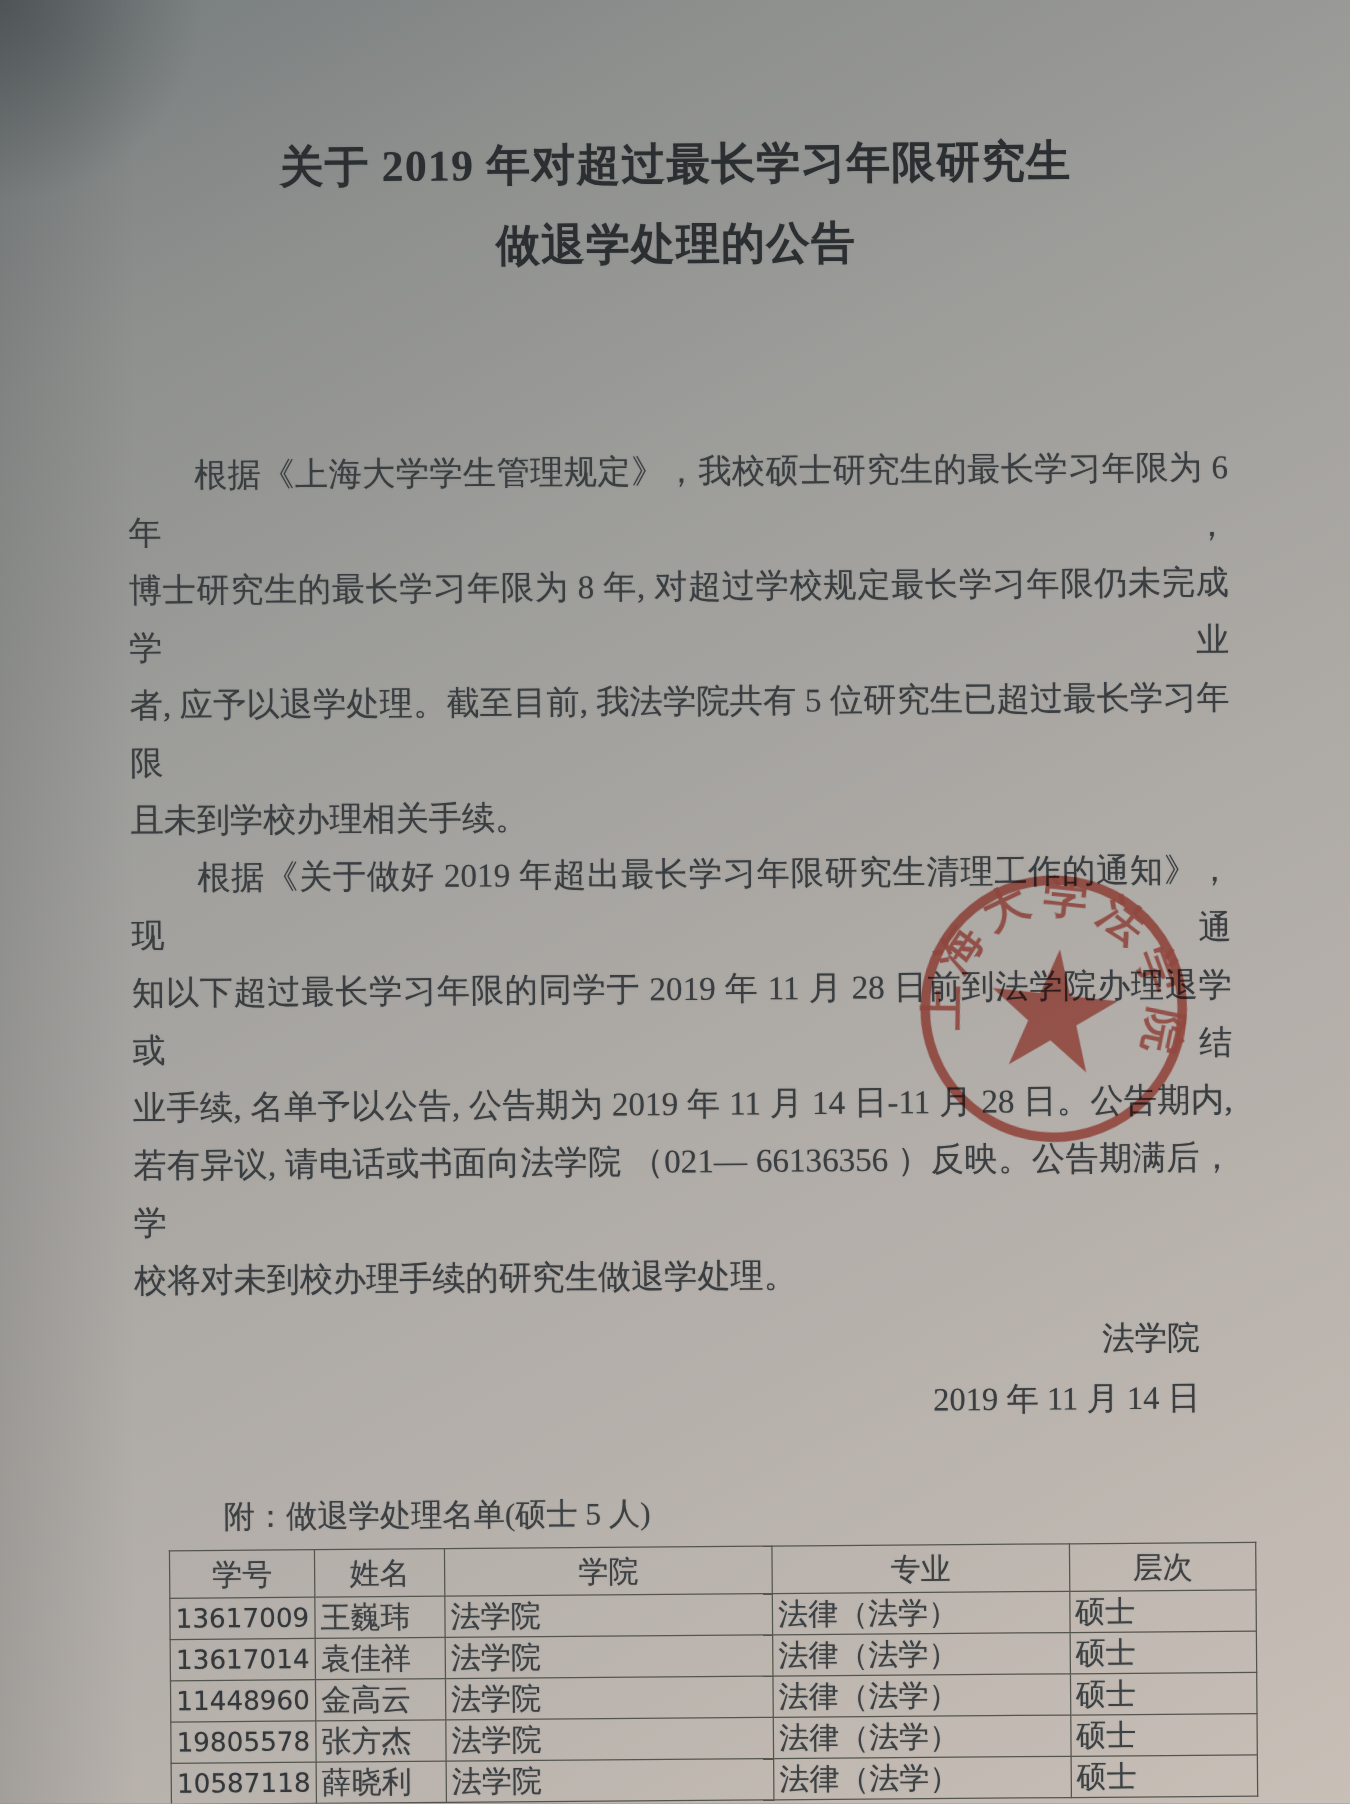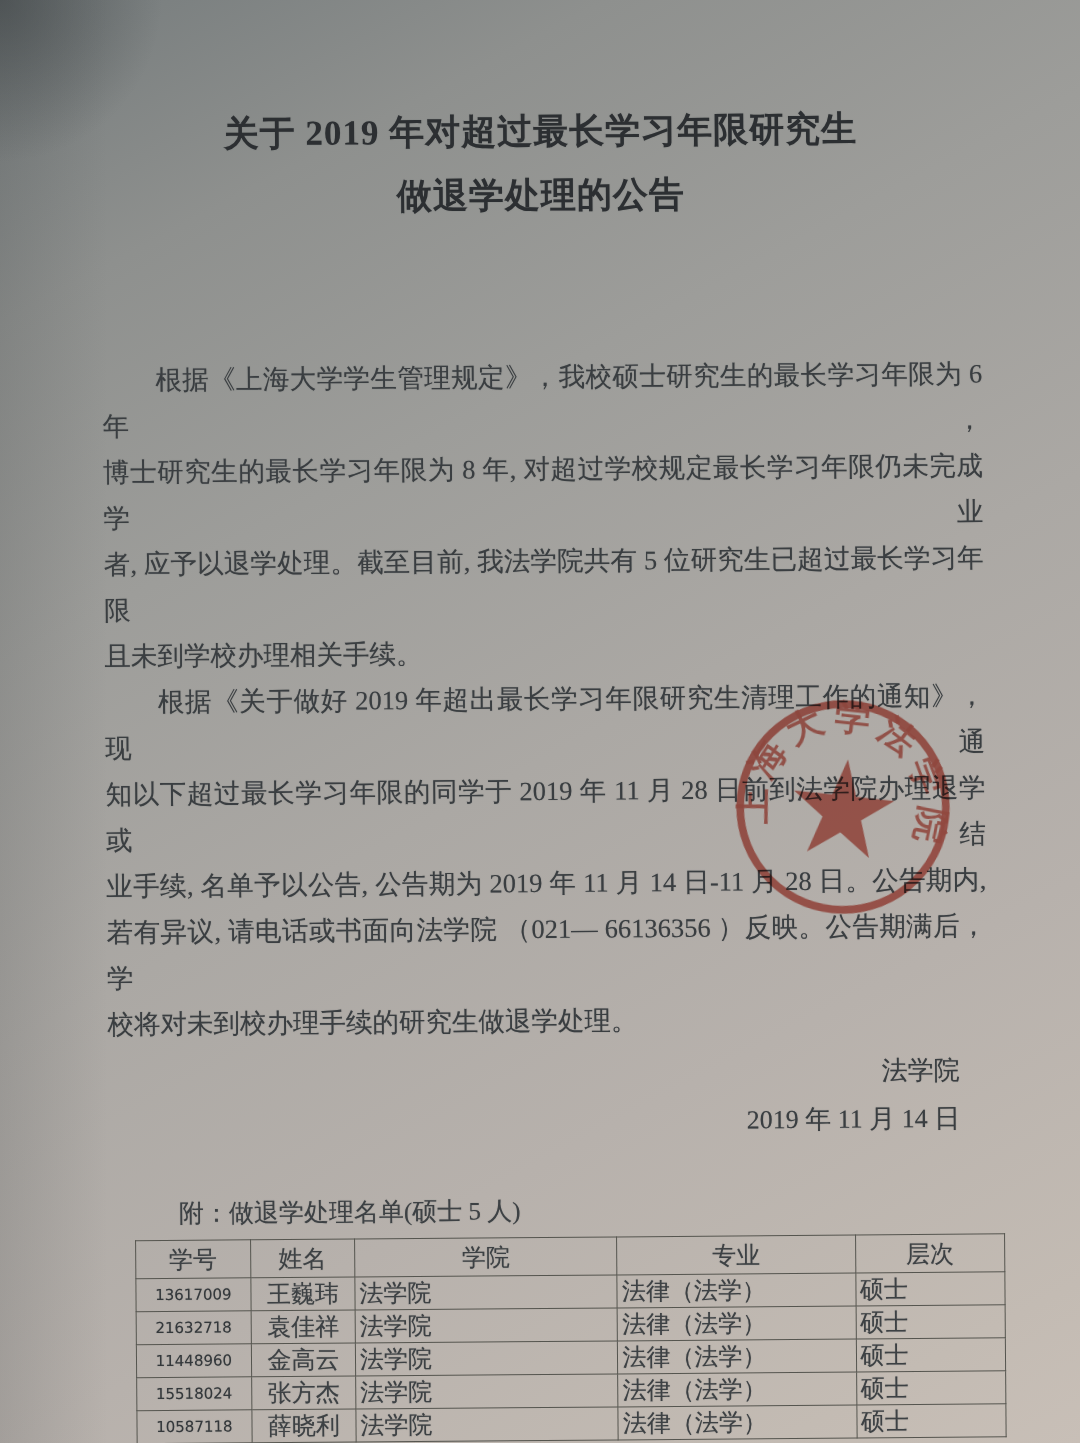--- a/index.html
+++ b/index.html
@@ -27,22 +27,22 @@
   .jl{white-space:normal;text-align:justify;text-align-last:justify;}
   .indent{text-indent:2em;}
   .sig-block{margin-top:6px;text-align:right;padding-right:28px;font-size:26px;line-height:48px;}
   .attach{margin-top:48px;margin-left:70px;font-size:25px;color:#3d4144;}
   .tbl{margin-top:10px;margin-left:26px;width:870px;border-collapse:collapse;
        font-size:24px;color:#3d4144;}
   .tbl th,.tbl td{border:1.6px solid #55554f;padding:0 4px;font-weight:normal;}
   .tbl th{height:37px;text-align:center;}
   .tbl td{height:31px;}
   .td-id{text-align:center;font-family:"DejaVu Sans","Liberation Sans",sans-serif;
-         font-size:15px;font-weight:600;color:#34383b;}
-  .td-name{text-align:center;}
+         font-size:21px;font-weight:600;color:#34383b;}
+  .td-name{}
   .td-left{padding-left:20px;text-align:left;}
   .stamp{position:absolute;left:731px;top:695px;width:224px;height:224px;
          mix-blend-mode:multiply;opacity:.82;filter:blur(.4px);
          transform:rotate(6deg);pointer-events:none;}
 </style>
 </head>
 <body>
 
 <div class="photo">
   <div class="content">
@@ -94,35 +94,35 @@
       </thead>
       <tbody>
         <tr>
           <td class="td-id">13617009</td>
           <td class="td-name">王巍玮</td>
           <td class="td-left">法学院</td>
           <td class="td-left">法律（法学）</td>
           <td class="td-left">硕士</td>
         </tr>
         <tr>
-          <td class="td-id">21632718</td>
+          <td class="td-id">13617014</td>
           <td class="td-name">袁佳祥</td>
           <td class="td-left">法学院</td>
           <td class="td-left">法律（法学）</td>
           <td class="td-left">硕士</td>
         </tr>
         <tr>
           <td class="td-id">11448960</td>
           <td class="td-name">金高云</td>
           <td class="td-left">法学院</td>
           <td class="td-left">法律（法学）</td>
           <td class="td-left">硕士</td>
         </tr>
         <tr>
-          <td class="td-id">15518024</td>
+          <td class="td-id">19805578</td>
           <td class="td-name">张方杰</td>
           <td class="td-left">法学院</td>
           <td class="td-left">法律（法学）</td>
           <td class="td-left">硕士</td>
         </tr>
         <tr>
           <td class="td-id">10587118</td>
           <td class="td-name">薛晓利</td>
           <td class="td-left">法学院</td>
           <td class="td-left">法律（法学）</td>

